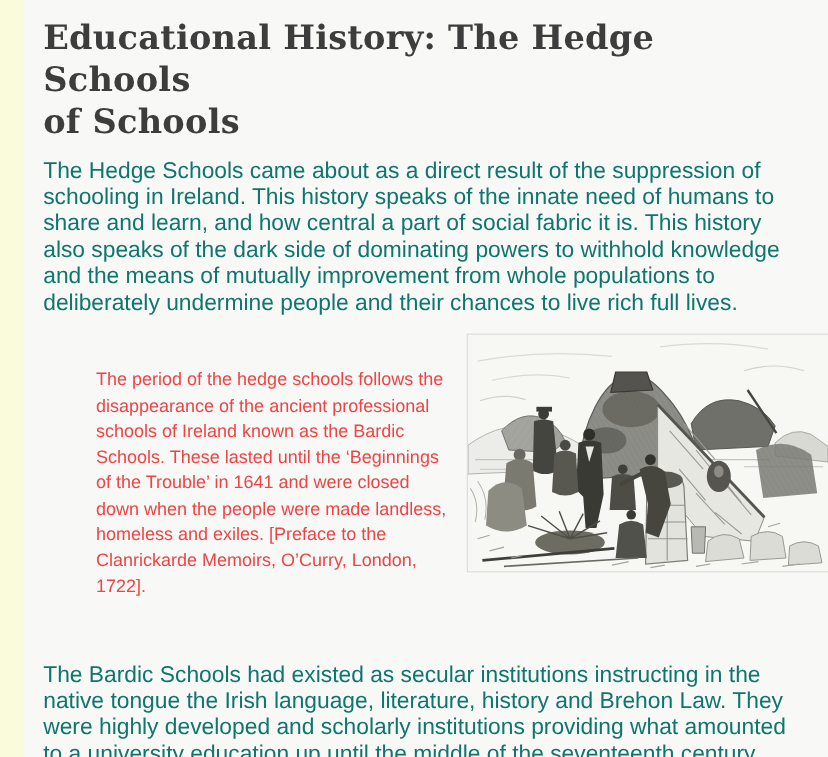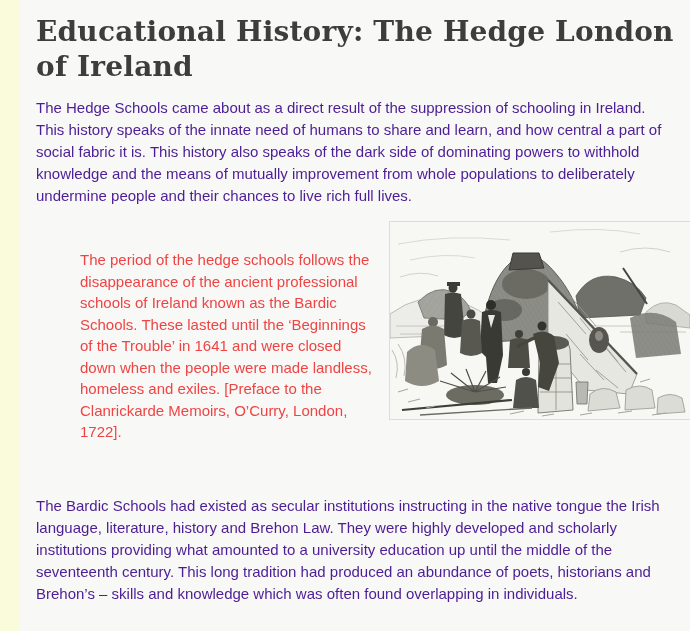--- a/index.html
+++ b/index.html
@@ -27,23 +27,23 @@
     font-weight: 600;
     font-size: 28px;
     line-height: 35px;
     color: #3d3d3d;
     letter-spacing: 0.2px;
   }
   h1.page-title span { display: block; }
   p.body-para {
     margin: 0;
     width: 629px;
-    font-size: 15px;
+    font-size: 19px;
     line-height: 22px;
-    color: #4c1d95;
+    color: #0f766e;
   }
   .quote-row {
     position: relative;
     margin-top: 14px;
     height: 222px;
   }
   blockquote.pull-quote {
     margin: 0;
     padding: 28px 0 0 44px;
     width: 300px;
@@ -63,22 +63,22 @@
   p.closing { margin-top: 52px; }
 </style>
 </head>
 <body>
 
 <div class="accent-strip"></div>
 
 <main>
 
   <h1 class="page-title">
-    <span>Educational History: The Hedge London</span>
-    <span>of Ireland</span>
+    <span>Educational History: The Hedge Schools</span>
+    <span>of Schools</span>
   </h1>
 
   <p class="body-para">The Hedge Schools came about as a direct result of the suppression of schooling in Ireland. This history speaks of the innate need of humans to share and learn, and how central a part of social fabric it is. This history also speaks of the dark side of dominating powers to withhold knowledge and the means of mutually improvement from whole populations to deliberately undermine people and their chances to live rich full lives.</p>
 
   <div class="quote-row">
 
     <blockquote class="pull-quote">The period of the hedge schools follows the disappearance of the ancient professional schools of Ireland known as the Bardic Schools. These lasted until the ‘Beginnings of the Trouble’ in 1641 and were closed down when the people were made landless, homeless and exiles. [Preface to the Clanrickarde Memoirs, O’Curry, London, 1722].</blockquote>
 
     <figure class="engraving" role="img" aria-label="Nineteenth-century engraving of a hedge school: a ragged group of adults and children gathered around a fire beside a stone hut in open country">
       <svg viewBox="0 0 300 197" xmlns="http://www.w3.org/2000/svg">

